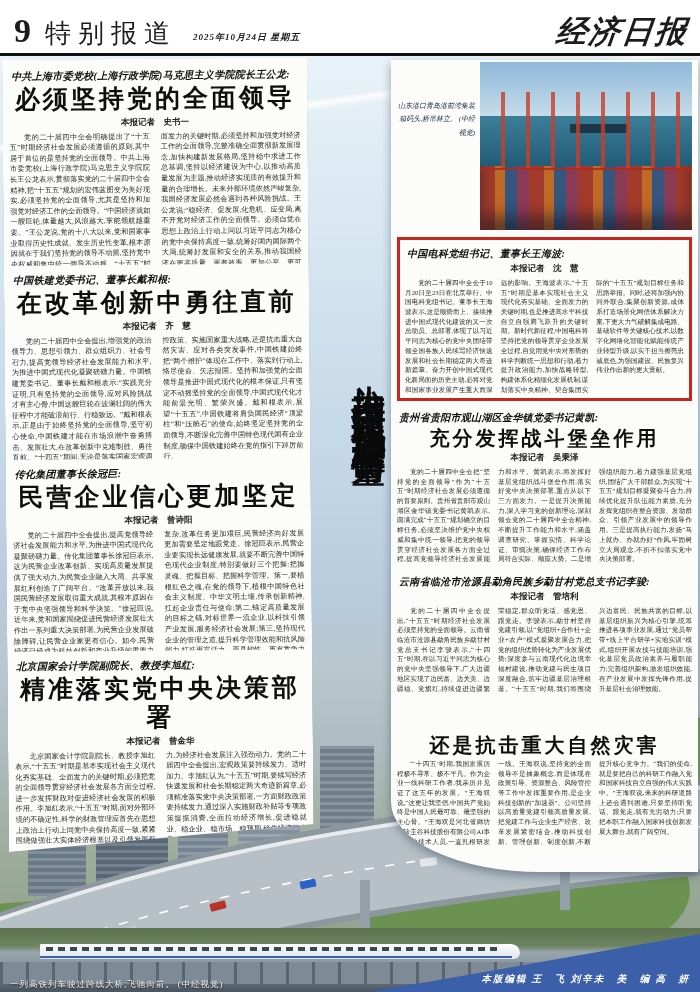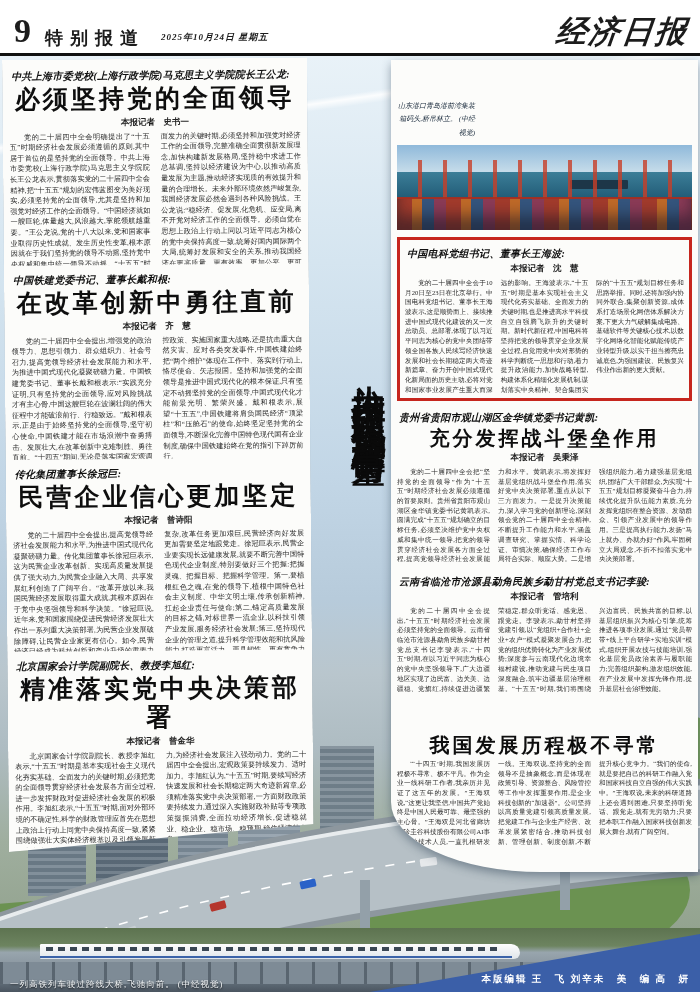--- a/index.html
+++ b/index.html
@@ -7,21 +7,21 @@
   .page {
     position:relative; width:700px; height:992px; margin:0 auto;
     background:#fff; overflow:hidden;
     font-family:"Liberation Serif","DejaVu Serif",serif;
     color:#1c1c1c;
   }
   
   .hdr { position:absolute; left:0; top:0; width:700px; height:56px; background:#fff; z-index:5;
          border-bottom:3px solid #111; display:flex; align-items:flex-end; padding:0 12px 6px 14px; }
   .hdr .pno { font-size:34px; font-weight:900; line-height:.9; }
-  .hdr .sec { font-size:18px; font-weight:700; letter-spacing:7px; margin-left:14px; line-height:1; }
+  .hdr .sec { font-size:26px; font-weight:400; letter-spacing:7px; margin-left:14px; line-height:1; }
   .hdr .date { font-size:9px; font-weight:700; margin-left:16px; margin-bottom:3px; letter-spacing:1px;font-style:italic; }
   .hdr .masthead { margin-left:auto; font-size:31px; font-weight:900; font-style:italic;
                    transform:skewX(-6deg); letter-spacing:2px; line-height:1; }
   
   .bg { position:absolute; left:0; top:56px; width:700px; height:936px; z-index:0;
         background:
           linear-gradient(172deg, rgba(255,255,255,0) 8.4%, rgba(255,255,255,.85) 8.9%, rgba(255,255,255,0) 9.6%),
           linear-gradient(180deg,#e9f2f8 0%, #d5e5f0 22%, #c2d6e6 45%, #b7cbdb 58%, #b9c6cd 66%, #aebcc2 74%, #9fae9e 84%, #8a9b84 100%); }
   .cityscape { position:absolute; left:0; top:560px; width:700px; height:300px; }
   .bld { position:absolute; background-image:repeating-linear-gradient(0deg, rgba(255,255,255,.14) 0 3px, rgba(0,0,0,.05) 3px 7px); }
@@ -39,21 +39,21 @@
   .train { position:absolute; left:40px; top:16px; width:480px; height:15px; background:linear-gradient(180deg,#fdfdfd,#dfe5e9);
       border-radius:2px 14px 10px 2px; }
   .train:before { content:""; position:absolute; left:6px; right:18px; top:3px; height:4px;
       background:repeating-linear-gradient(90deg,#3a4754 0 7px, transparent 7px 12px); }
   .train:after { content:""; position:absolute; left:0; right:8px; bottom:1px; height:2.5px; background:#3b63a8; }
   .b-caption { position:absolute; left:10px; bottom:1px; z-index:4; color:#f4f7f9; font-size:8.5px;
       letter-spacing:1px; text-shadow:0 1px 2px rgba(0,0,0,.85); }
   .tri { position:absolute; right:0; bottom:0; width:330px; height:58px; z-index:3;
       background:#3b5fa8; clip-path:polygon(100% 0, 100% 100%, 0 100%); }
   .credits { position:absolute; right:10px; bottom:6px; z-index:4; color:#fff; font-size:9.5px;
-      font-weight:700; letter-spacing:2px; }
+      font-weight:700; letter-spacing:2px;font-style:italic; }
   
   .v-head { position:absolute; left:311px; top:90px; width:80px; height:610px; z-index:1;
       writing-mode:vertical-rl; text-orientation:upright; font-size:34px; font-weight:900;
       letter-spacing:5px; color:#0a0a0a; text-align:center; margin:auto; }
   
   .sheet { position:absolute; background:#fcfcfa; z-index:2; box-shadow:0 4px 10px rgba(40,60,80,.45); }
   .sheet-l { left:2px; top:60px; width:305px; height:792px; transform:rotate(-0.5deg);
       transform-origin:top left; padding:8px 7px 4px; clip-path:polygon(0 0,100% 0,100% 96.8%,0 100%); }
   .sheet-r { left:391px; top:60px; width:307px; height:812px; padding:0 6px 4px;
       border-bottom-left-radius:150px 70px; overflow:hidden; }
@@ -62,21 +62,21 @@
   .kicker { font-size:10px; font-weight:700; letter-spacing:.3px; margin:2px 0 2px 2px; font-style:italic; color:#111; }
   .hl { text-align:center; font-weight:900; letter-spacing:3px; color:#0e0e0e; line-height:1.15; }
   .sheet-l .hl { font-size:25px; margin:1px 0 3px; }
   .sheet-r .hl { font-size:20px; margin:1px 0 2px; }
   .byline { text-align:center; font-size:8.5px; font-weight:700; margin-bottom:3px; color:#222; }
   .body2, .body3 { text-align:justify; font-size:7.2px; line-height:1.47; color:#2a2a2a; text-indent:2em; }
   .body2 { column-count:2; column-gap:11px; }
   .body3 { column-count:3; column-gap:8px; font-size:6.6px; }
   .a1{height:198px;} .a2{height:188px;} .a3{height:186px;} .a4{height:190px;}
   
-  .photo-row { display:flex; gap:5px; height:168px; margin:2px 0 7px;flex-direction:column; }
+  .photo-row { display:flex; gap:5px; height:168px; margin:2px 0 7px; }
   .photo-cap { width:78px; font-size:7px; line-height:1.9; text-align:right; font-style:italic;
       color:#17283a; padding-top:38px; }
   .port { flex:1; position:relative; overflow:hidden; background:#2f7492; }
   .p-sky  { height:32%; background:linear-gradient(#8fb9da,#c6dcea); }
   .p-sea  { height:30%; background:linear-gradient(#3c7e98,#225c77); position:relative; }
   .ship   { position:absolute; right:64px; top:8px; width:58px; height:9px; background:#1d3648; border-radius:1px; }
   .cranes { position:absolute; left:0; top:18%; width:100%; height:46%;
       background:repeating-linear-gradient(90deg, transparent 0 21px, rgba(200,62,40,.8) 21px 25px);
       border-bottom:2px solid rgba(170,45,30,.9); }
   .p-yard { height:38%;
@@ -181,21 +181,21 @@
       <div class="body3">党的二十届四中全会把“坚持党的全面领导”作为“十五五”时期经济社会发展必须遵循的首要原则。贵州省贵阳市观山湖区金华镇党委书记黄凯表示,圆满完成“十五五”规划确立的目标任务,必须坚决维护党中央权威和集中统一领导,把党的领导贯穿经济社会发展各方面全过程,提高党领导经济社会发展能力和水平。黄凯表示,将发挥好基层党组织战斗堡垒作用,落实好党中央决策部署,重点从以下三方面发力。一是提升决策能力,深入学习党的创新理论,深刻领会党的二十届四中全会精神,不断提升工作能力和水平,涵盖调查研究、掌握实情、科学论证、审慎决策,确保经济工作布局符合实际、顺应大势。二是增强组织能力,着力建强基层党组织,团结广大干部群众,为实现“十五五”规划目标凝聚奋斗合力,持续优化提升队伍能力素质,充分发挥党组织在整合资源、发动群众、引领产业发展中的领导作用。三是提高执行能力,发扬“马上就办、办就办好”作风,牢固树立大局观念,不折不扣落实党中央决策部署。</div>
     </div>
 
     <div class="art r2">
       <div class="kicker">云南省临沧市沧源县勐角民族乡勐甘村党总支书记李骏:</div>
       <div class="byline">本报记者　管培利</div>
       <div class="body3">党的二十届四中全会提出,“十五五”时期经济社会发展必须坚持党的全面领导。云南省临沧市沧源县勐角民族乡勐甘村党总支书记李骏表示,“十四五”时期,在以习近平同志为核心的党中央坚强领导下,广大边疆地区实现了边民富、边关美、边疆稳、党旗红,持续促进边疆繁荣稳定,群众听党话、感党恩、跟党走。李骏表示,勐甘村坚持党建引领,以“党组织+合作社+企业+农户”模式凝聚发展合力,把党的组织优势转化为产业发展优势;深度参与云南现代化边境幸福村建设,推动党建与民生项目深度融合,筑牢边疆基层治理根基。“十五五”时期,我们将围绕兴边富民、民族共富的目标,以基层组织振兴为核心引擎,统筹推进各项事业发展,通过“党员帮带+线上平台研学+实地实训”模式,组织开展农技与技能培训,强化基层党员政治素养与履职能力;完善组织架构,激发组织效能,在产业发展中发挥先锋作用,提升基层社会治理效能。</div>
     </div>
 
     <div class="art r3">
-      <div class="hl">我国发展历程极不寻常</div>
+      <div class="hl">还是抗击重大自然灾害</div>
       <div class="body3">“‘十四五’时期,我国发展历程极不寻常、极不平凡。作为企业一线科研工作者,我亲历并见证了这五年的发展。”王海双说,“这更让我坚信,中国共产党始终是中国人民最可靠、最坚强的主心骨。”王海双是河北省廊坊市珍圭谷科技股份有限公司AI事业部的技术人员,一直扎根研发一线。王海双说,坚持党的全面领导不是抽象概念,而是体现在政策引导、资源整合、风险管控等工作中发挥重要作用,是企业科技创新的“加速器”。公司坚持以高质量党建引领高质量发展,把党建工作与企业生产经营、改革发展紧密结合,推动科技创新、管理创新、制度创新,不断提升核心竞争力。“我们的使命,就是要把自己的科研工作融入党和国家科技自立自强的伟大实践中。”王海双说,未来的科研道路上还会遇到困难,只要坚持听党话、跟党走,就有无穷动力;只要把本职工作融入国家科技创新发展大舞台,就有广阔空间。</div>
     </div>
   </div>
 
   <div class="train-strip">
     <div class="train"></div>
     <div class="girder"></div>
   </div>
   <div class="b-caption">一列高铁列车驶过跨线大桥,飞驰向前。 (中经视觉)</div>
   <div class="tri"></div>

